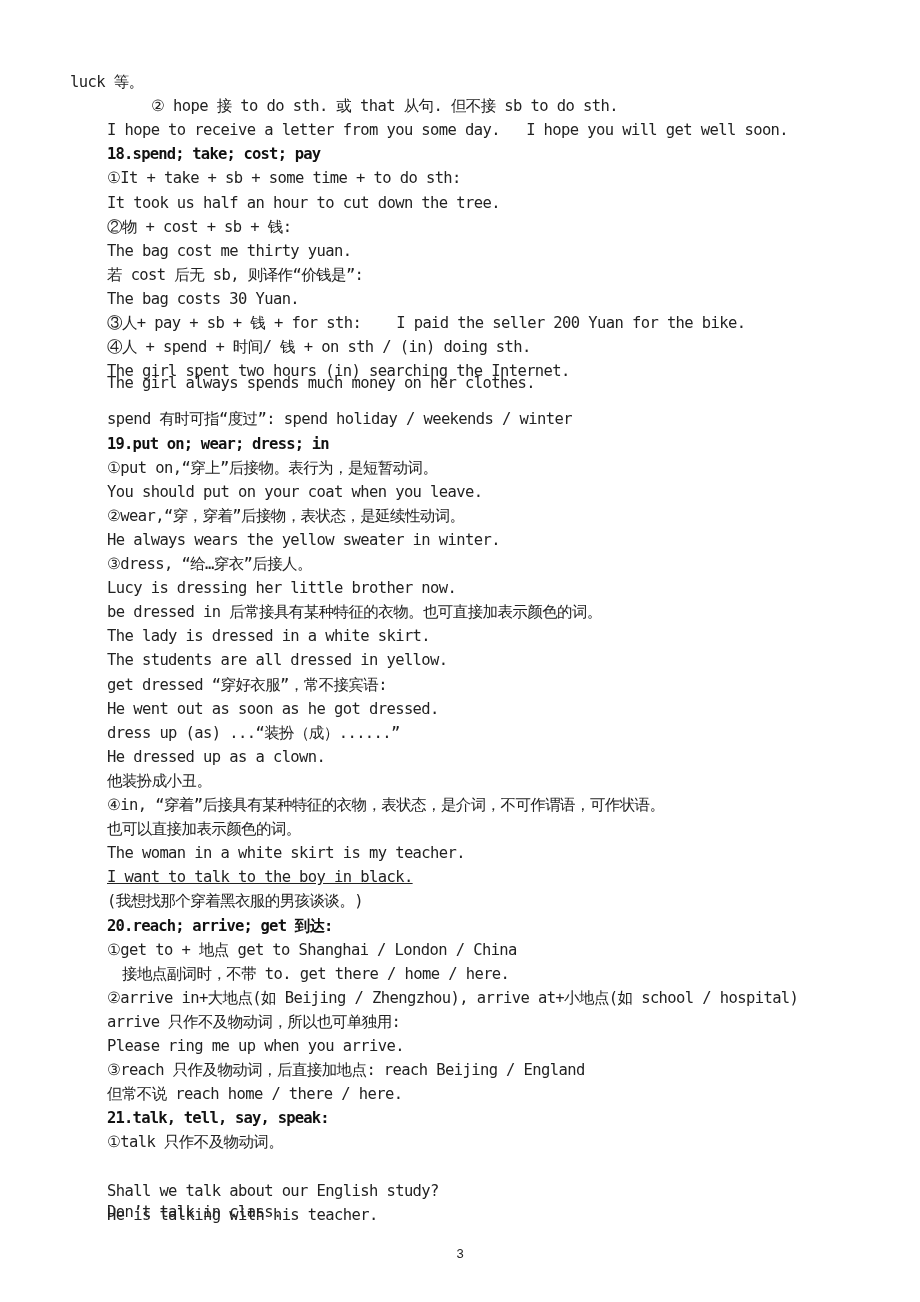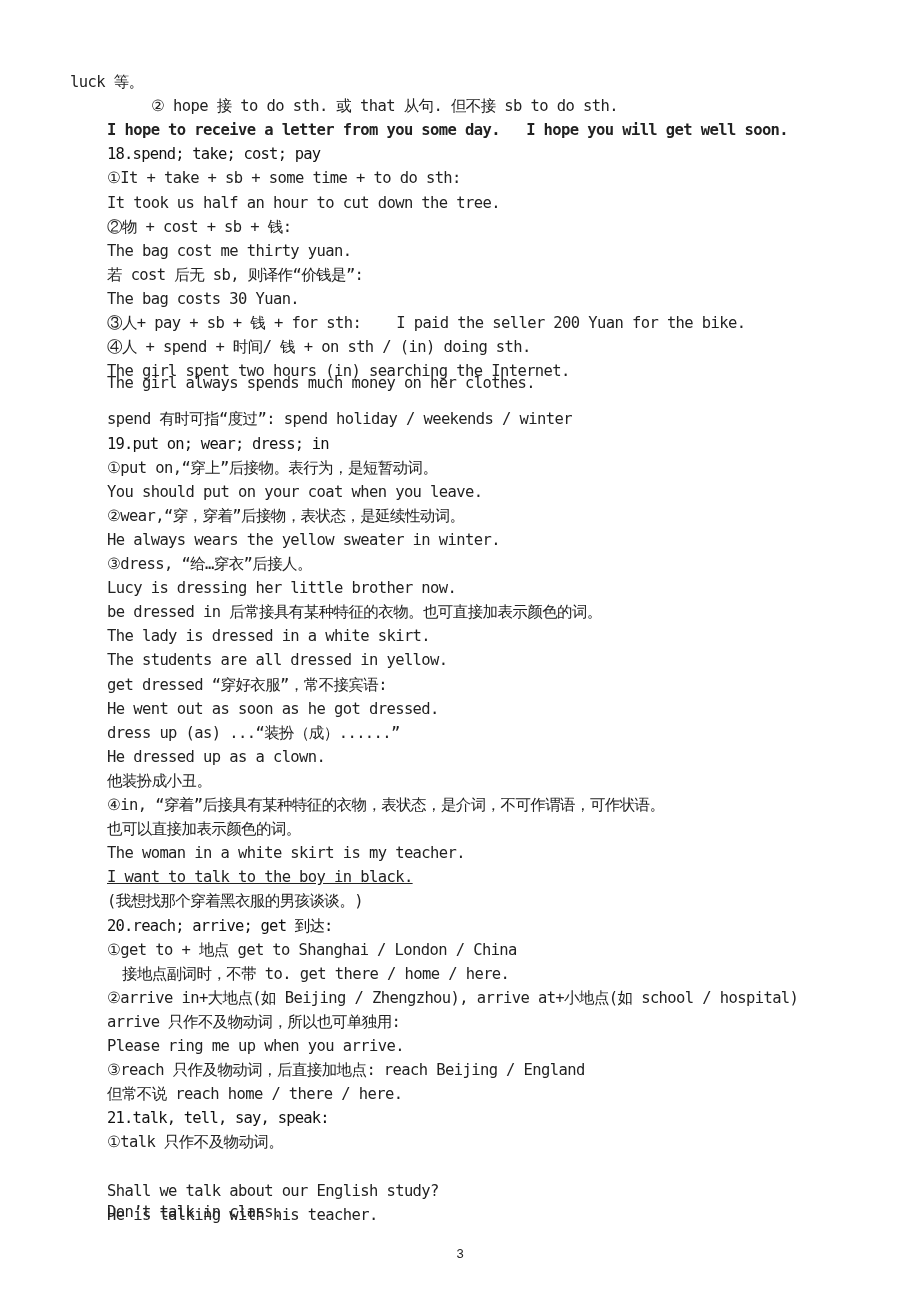--- a/index.html
+++ b/index.html
@@ -24,21 +24,21 @@
     .line {
       position: absolute;
       white-space: pre;
       font-family: "DejaVu Sans Mono", "Liberation Mono", monospace;
       font-size: 15.5px;
       line-height: 20px;
       letter-spacing: -0.6px;
       color: #222;
     }
     .line.bold {
-      font-weight: normal;
+      font-weight: bold;
       color: #111;
       letter-spacing: -0.8px;
     }
     .page-number {
       position: absolute;
       top: 1246px;
       left: 0;
       width: 920px;
       text-align: center;
       font-family: "Liberation Sans", sans-serif;
@@ -46,21 +46,21 @@
       color: #222;
     }
   </style>
 </head>
 <body>
 
 <div class="page">
   <div id="lines">
       <div class="line" style="top: 72px; left: 70px;">luck 等。</div>
       <div class="line" style="top: 96.1px; left: 107px; margin-left: 44px;">② hope 接 to do sth. 或 that 从句. 但不接 sb to do sth.</div>
-      <div class="line" style="top: 120.2px; left: 107px; font-weight: bold;">I hope to receive a letter from you some day.   I hope you will get well soon.</div>
+      <div class="line" style="top: 120.2px; left: 107px;">I hope to receive a letter from you some day.   I hope you will get well soon.</div>
       <div class="line bold" style="top: 144.3px; left: 107px;">18.spend; take; cost; pay</div>
       <div class="line" style="top: 168.4px; left: 107px;">①It + take + sb + some time + to do sth:</div>
       <div class="line" style="top: 192.5px; left: 107px;">It took us half an hour to cut down the tree.</div>
       <div class="line" style="top: 216.6px; left: 107px;">②物 + cost + sb + 钱:</div>
       <div class="line" style="top: 240.7px; left: 107px;">The bag cost me thirty yuan.</div>
       <div class="line" style="top: 264.8px; left: 107px;">若 cost 后无 sb, 则译作“价钱是”:</div>
       <div class="line" style="top: 288.9px; left: 107px;">The bag costs 30 Yuan.</div>
       <div class="line" style="top: 313px; left: 107px;">③人+ pay + sb + 钱 + for sth:    I paid the seller 200 Yuan for the bike.</div>
       <div class="line" style="top: 337.1px; left: 107px;">④人 + spend + 时间/ 钱 + on sth / (in) doing sth.</div>
       <div class="line" style="top: 361.2px; left: 107px;">The girl spent two hours (in) searching the Internet.</div>

